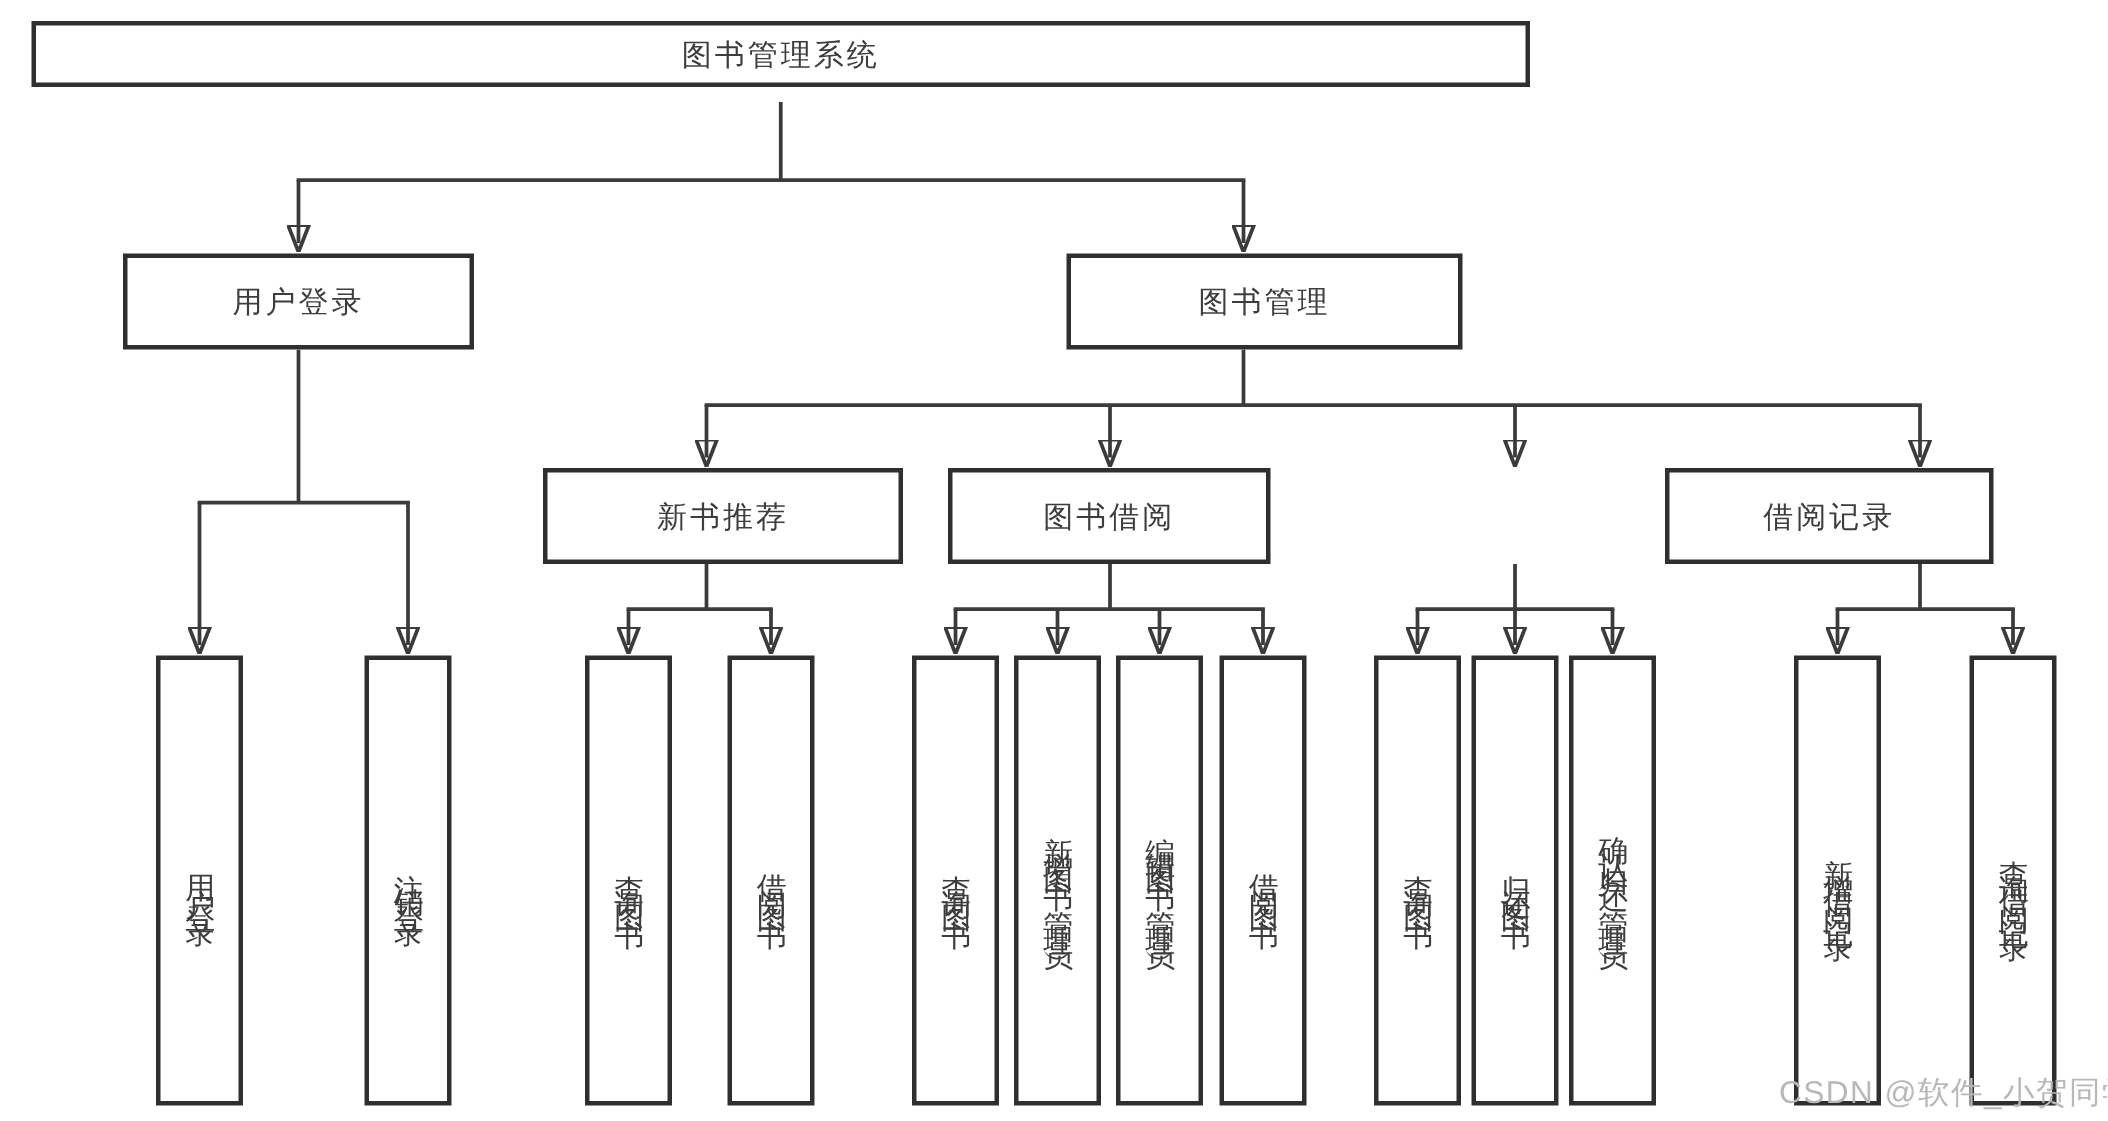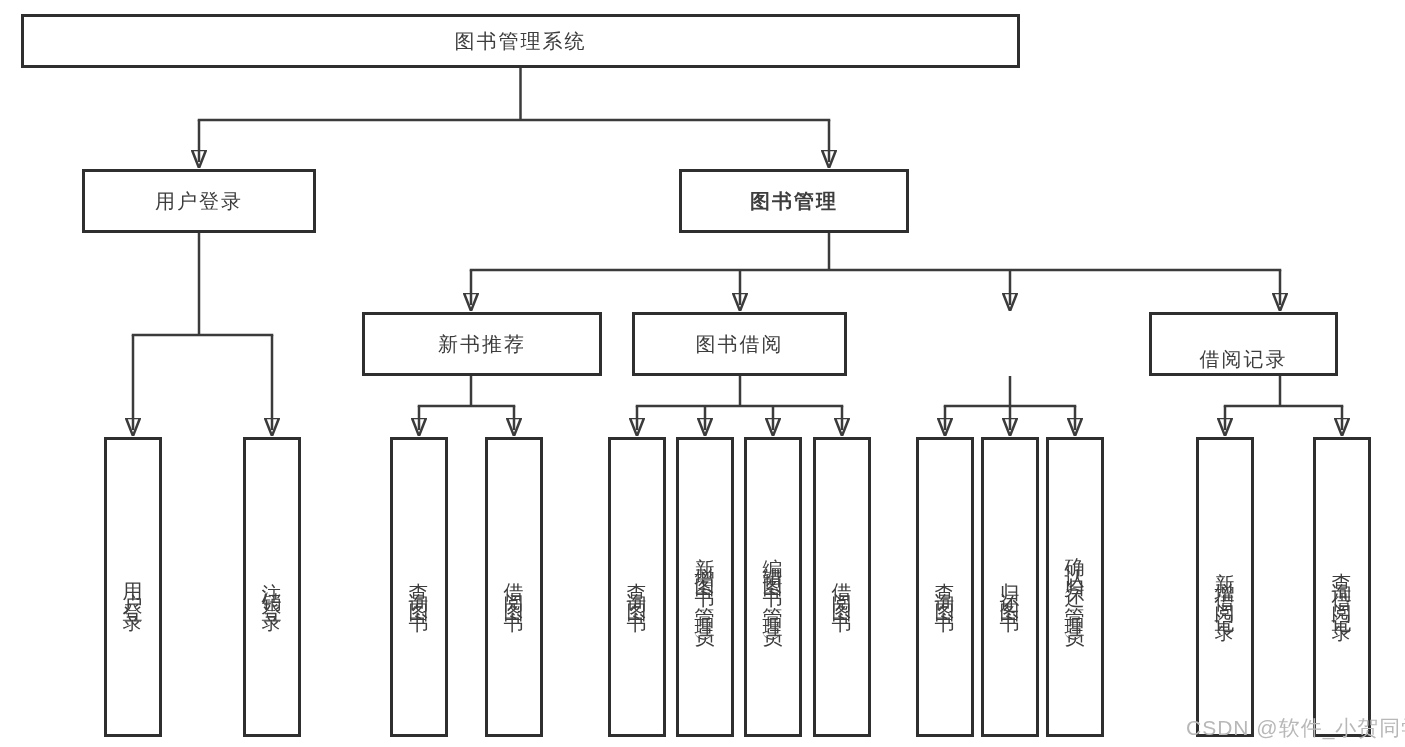--- a/index.html
+++ b/index.html
@@ -131,38 +131,38 @@
     </g>
 
     <g>
       <path d="M1280,376 V407"></path>
       <path d="M1225,406 H1342" stroke-linecap="square"></path>
       <path d="M1225,406 V430" marker-end="url(#arrow)"></path>
       <path d="M1342,406 V430" marker-end="url(#arrow)"></path>
     </g>
   </svg>
 
-  <div class="node hbox" style="left:21px; top:14px; width:999px; height:54px;">
+  <div class="node hbox" style="left:21px; top:14px; width:999px; height:44px;">
     <span class="lbl">图书管理系统</span>
   </div>
 
   <div class="node hbox" style="left:82px; top:169px; width:234px;">
     <span class="lbl">用户登录</span>
   </div>
-  <div class="node hbox" style="left:679px; top:169px; width:230px;font-weight:bold;">
+  <div class="node hbox" style="left:711px; top:169px; width:264px;">
     <span class="lbl">图书管理</span>
   </div>
 
   <div class="node hbox" style="left:362px; top:312px; width:240px;">
     <span class="lbl">新书推荐</span>
   </div>
   <div class="node hbox" style="left:632px; top:312px; width:215px;">
     <span class="lbl">图书借阅</span>
   </div>
-  <div class="node hbox" style="left:1149px; top:312px; width:189px;align-items:flex-end;">
+  <div class="node hbox" style="left:1110px; top:312px; width:219px;">
     <span class="lbl">借阅记录</span>
   </div>
 
   <div class="node vbox" style="left:104px;">
     <span class="lbl">用户登录</span>
   </div>
   <div class="node vbox" style="left:243px;">
     <span class="lbl">注销登录</span>
   </div>
 

